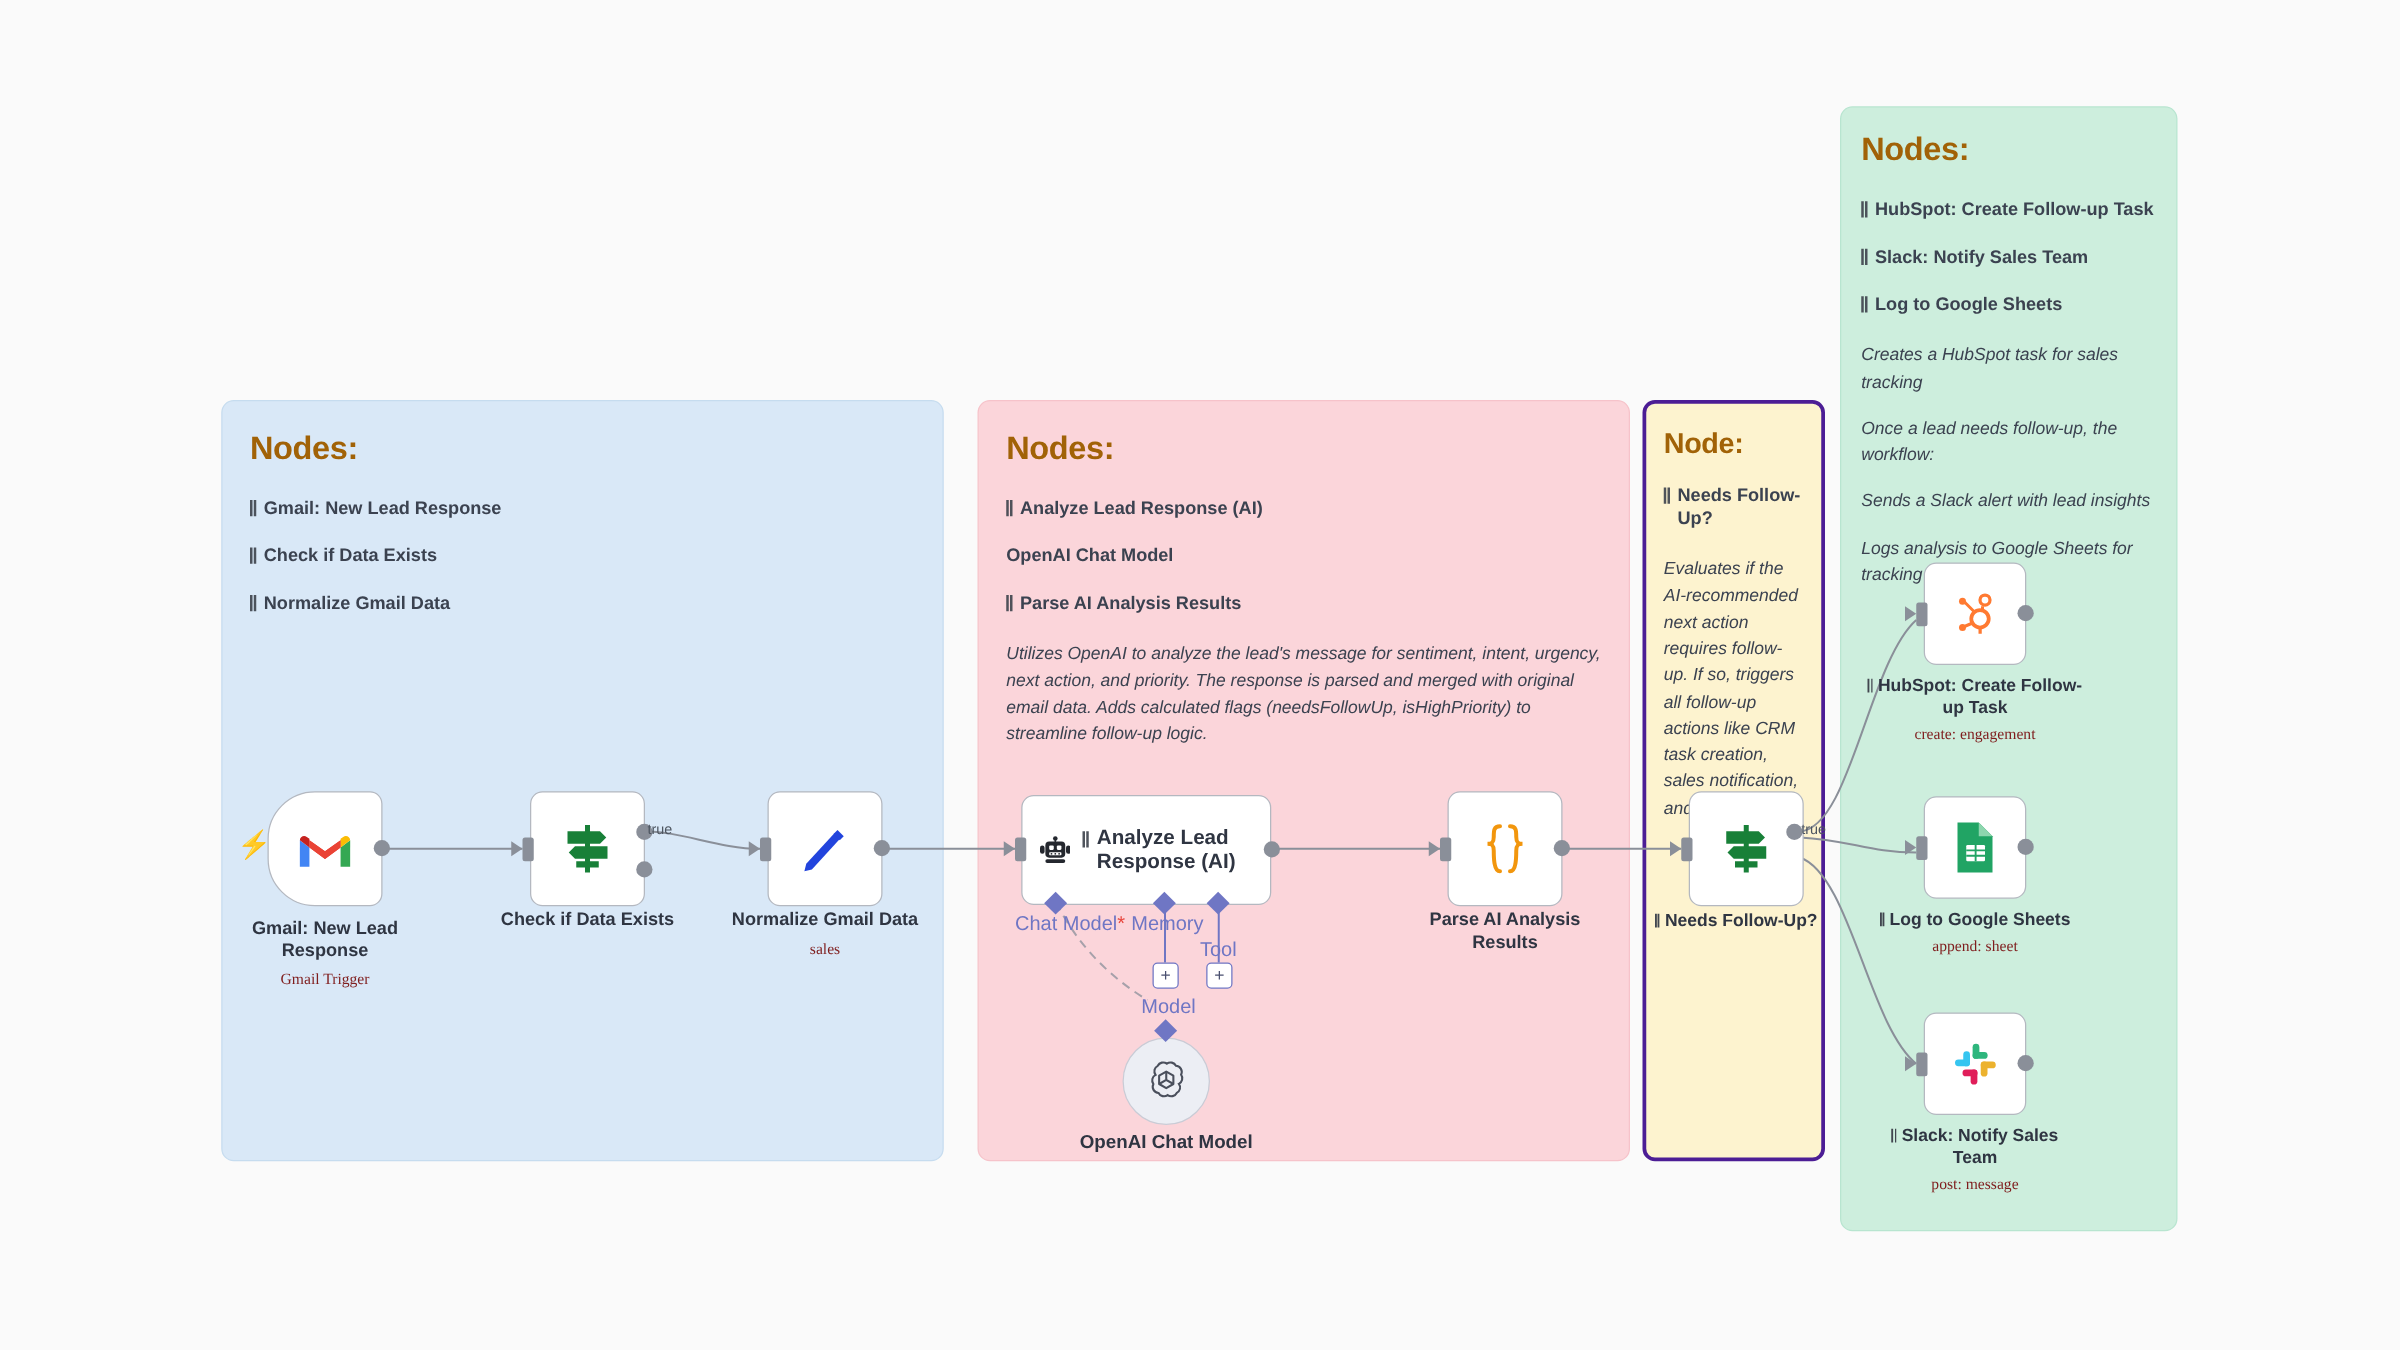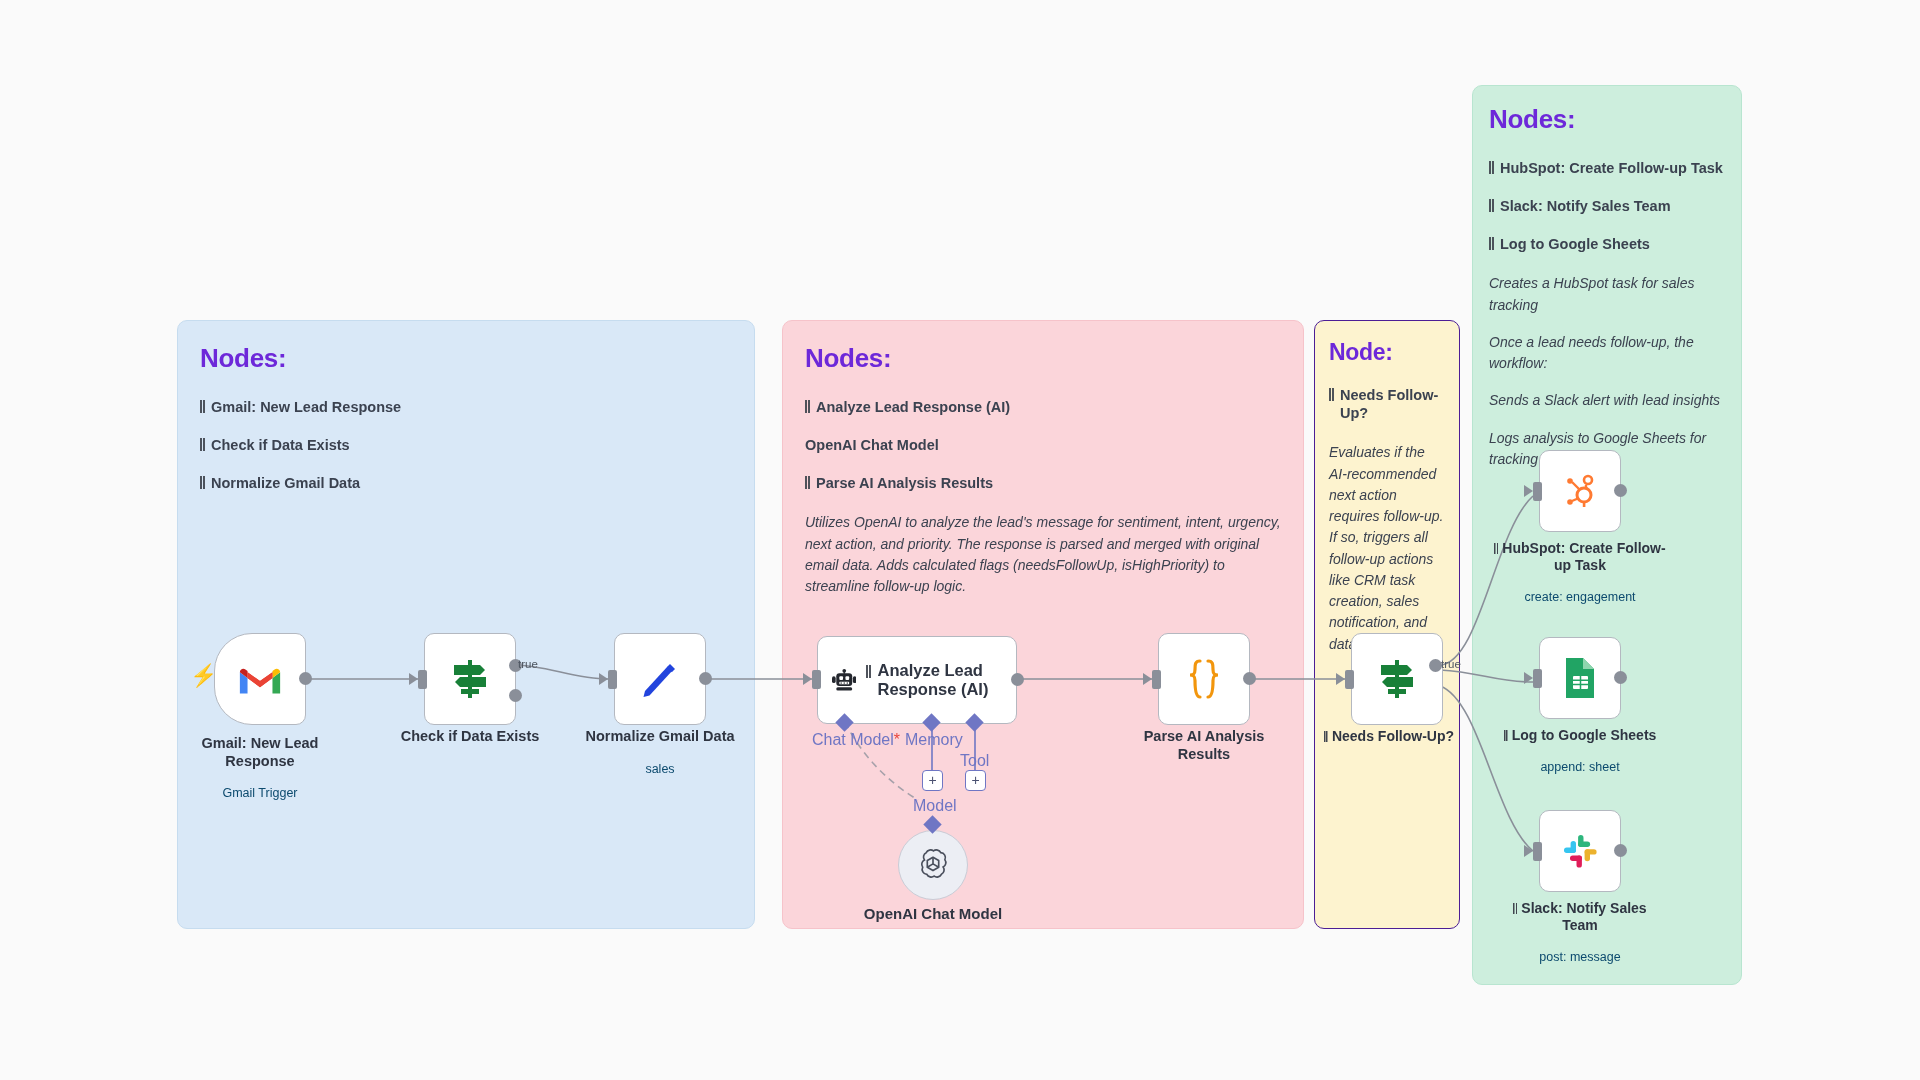--- a/index.html
+++ b/index.html
@@ -13,21 +13,21 @@
 
   
   .panel {
     position: absolute;
     border-radius: 10px;
     padding: 22px 22px 0 22px;
   }
   .panel-title {
     font-size: 26px;
     font-weight: 700;
-    color: #6d28d9;
+    color: #a16207;
     letter-spacing: -0.3px;
     margin-bottom: 24px;
   }
   .node-line {
     font-size: 14.5px;
     font-weight: 700;
     color: #3b4250;
     margin-bottom: 20px;
     display: flex;
     align-items: flex-start;
@@ -37,21 +37,21 @@
   .node-line.no-icon { padding-left: 0; }
   .desc {
     font-size: 14px;
     font-style: italic;
     color: #3b4250;
     line-height: 1.52;
     margin-bottom: 16px;
   }
   .panel-blue   { background: #d9e8f7; border: 1px solid #c6dcef; }
   .panel-pink   { background: #fbd5da; border: 1px solid #f6c3ca; }
-  .panel-yellow { background: #fdf3cf; border: 1px solid #4c1d95; }
+  .panel-yellow { background: #fdf3cf; border: 3px solid #4c1d95; }
   .panel-green  { background: #cdeedd; border: 1px solid #b8e5d0; }
 
   
   .grip {
     display: inline-block;
     width: 5px; height: 13px;
     flex: 0 0 auto;
     margin-top: 2px;
     background:
       linear-gradient(#41464f,#41464f) 0 0/2px 100% no-repeat,
@@ -92,22 +92,23 @@
     font-size: 14.5px;
     font-weight: 700;
     color: #2f3542;
     line-height: 1.22;
     z-index: 5;
   }
   .node-sub {
     display: block;
     font-size: 12.5px;
     font-weight: 400;
-    color: #0c4a6e;
-    margin-top: 16px;
+    color: #7f1d1d;
+    margin-top: 6px;
+    font-family: Liberation Serif, serif;
   }
   .inline-title {
     font-size: 16.5px;
     font-weight: 600;
     color: #2f3542;
     line-height: 1.18;
     display: flex;
     align-items: flex-start;
     gap: 6px;
   }

